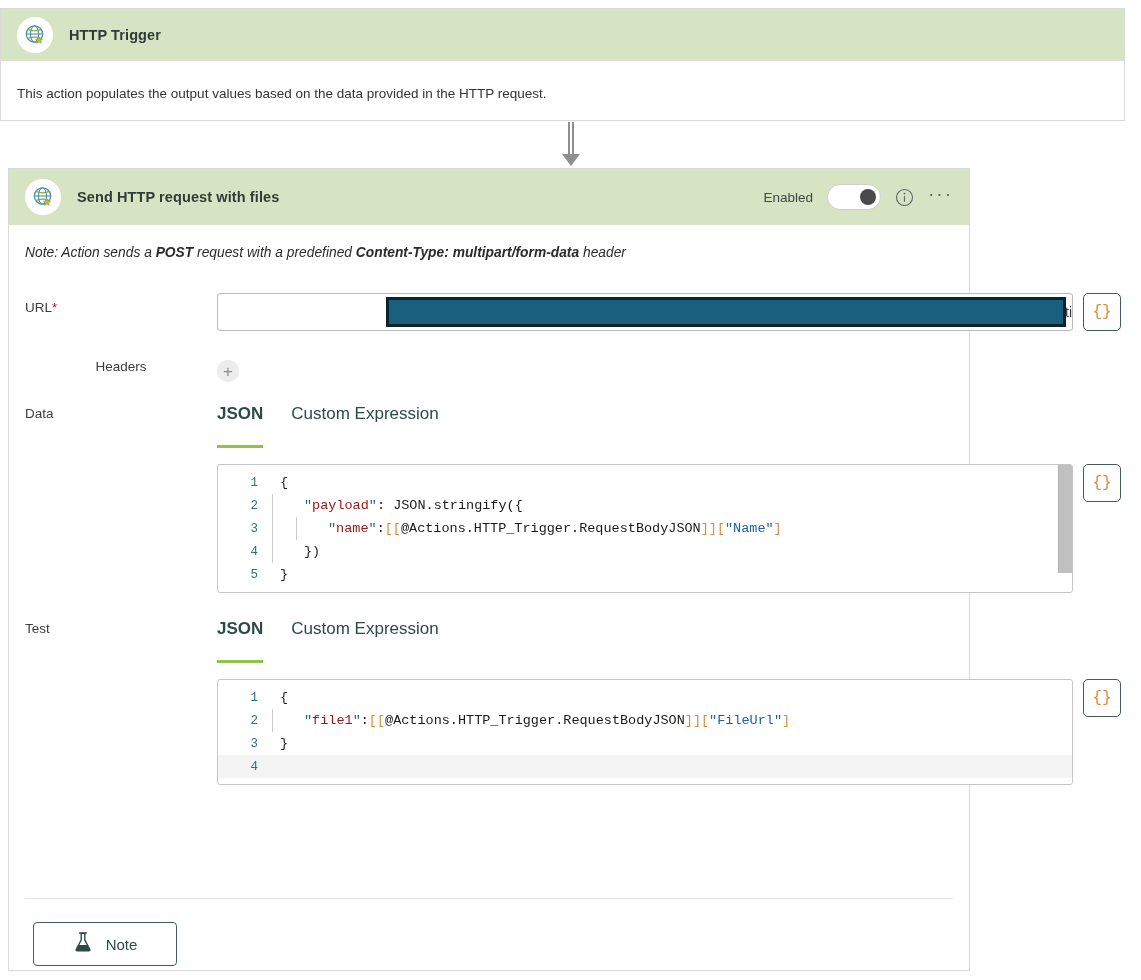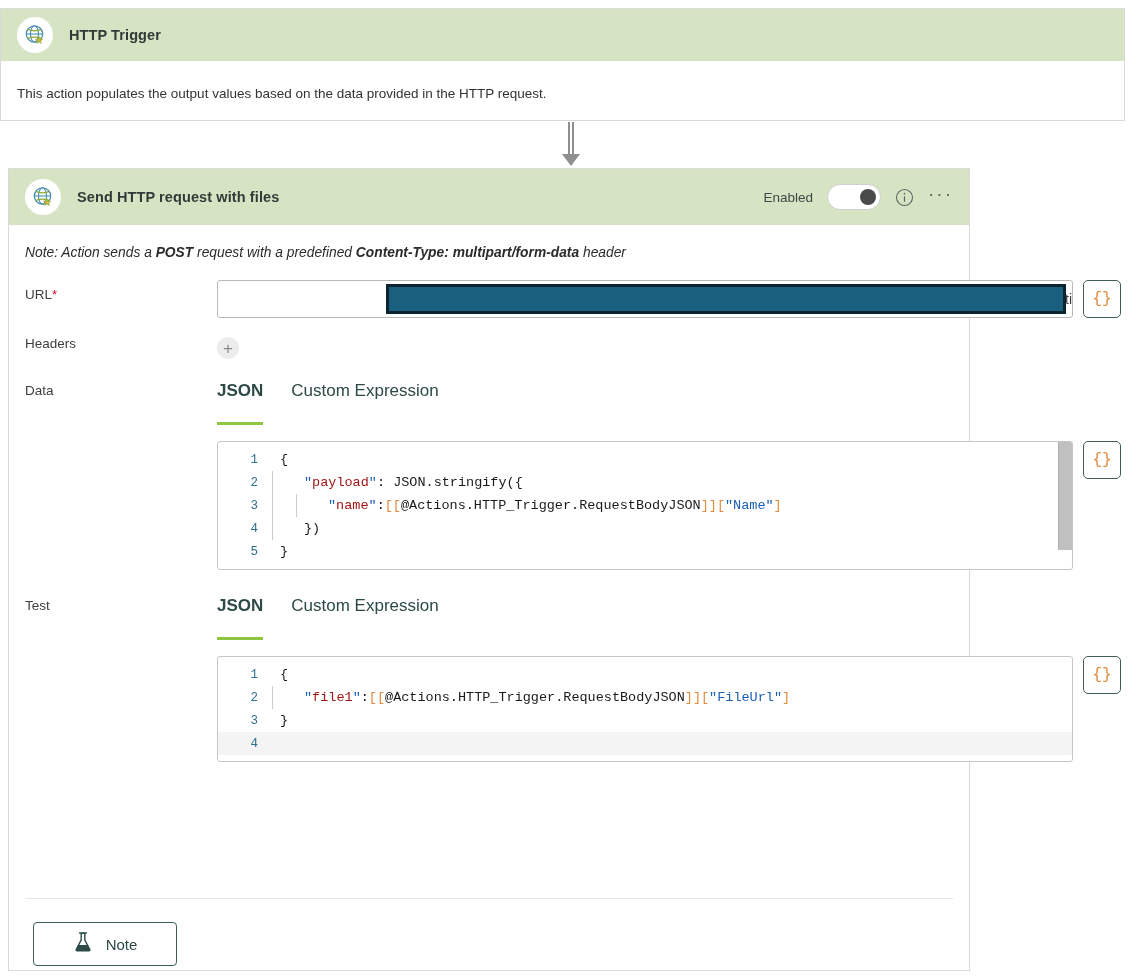--- a/index.html
+++ b/index.html
@@ -383,34 +383,34 @@
       <span class="dots">···</span>
     </div>
   </div>
 
   <div class="action-body">
 
     <div class="note">
       <span>Note: Action sends a </span><b>POST</b><span> request with a predefined </span><b>Content-Type: multipart/form-data</b><span> header</span>
     </div>
 
-    <div class="row" style="margin-top:16px;">
+    <div class="row" style="margin-top:29px;">
       <div class="row-label">
         <span>URL</span><span class="req">*</span>
       </div>
       <div class="url-wrap">
         <div class="url-input">
           <span>https://automati</span>
           <span class="redaction"></span>
         </div>
         <div class="expr-btn">{}</div>
       </div>
     </div>
 
-    <div class="row" style="margin-top:16px;">
+    <div class="row" style="margin-top:26px;text-align:center;">
       <div class="row-label" style="padding-top:2px;">Headers</div>
       <div class="plus-btn">+</div>
     </div>
 
     <div class="row" style="margin-top:22px;">
       <div class="row-label" style="padding-top:2px;">Data</div>
       <div>
         <div class="tabs">
           <div class="tab active">JSON</div>
           <div class="tab">Custom Expression</div>

